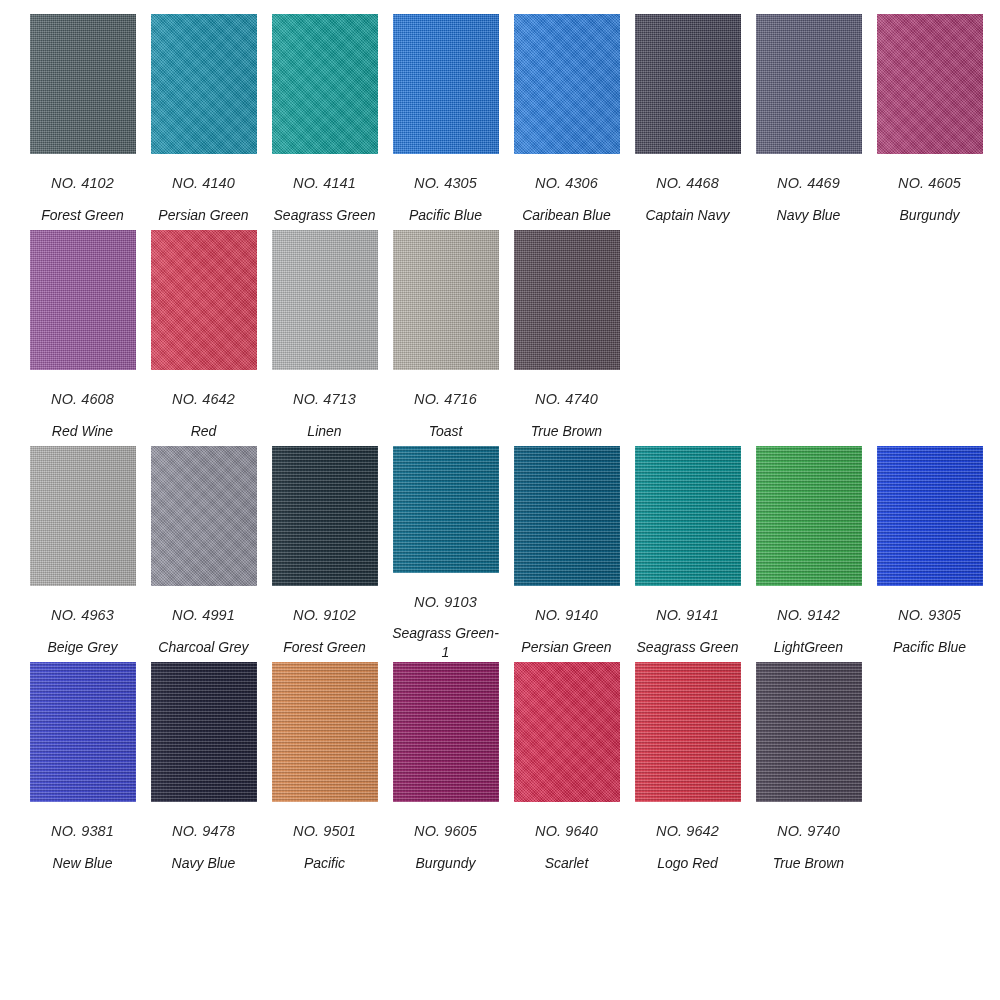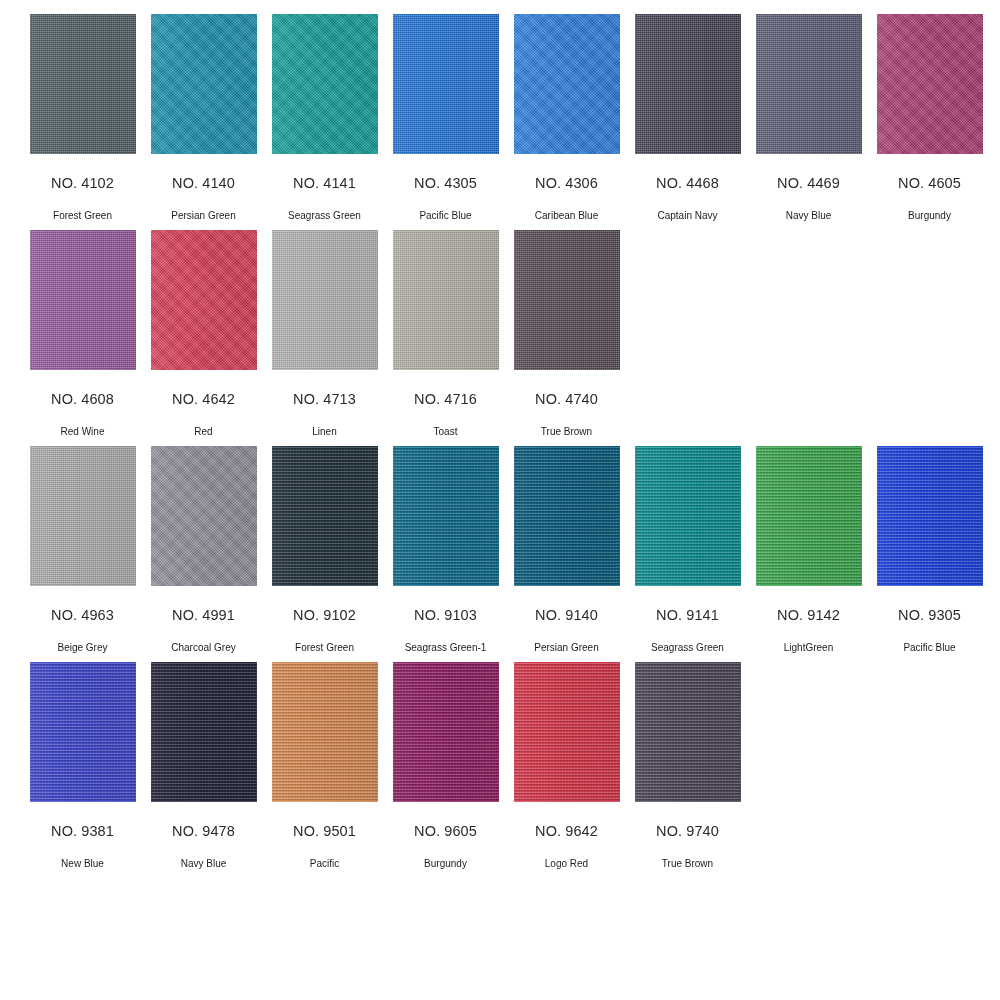--- a/index.html
+++ b/index.html
@@ -23,20 +23,21 @@
     background: #ffffff;
     box-sizing: border-box;
     padding: 14px 0 0 0;
   }
 
   .row {
     display: flex;
     width: 1000px;
     height: 216px;
     box-sizing: border-box;
+    font-style: italic;
   }
 
   .cell {
     width: 121px;
     margin-left: 0;
     box-sizing: border-box;
     display: flex;
     flex-direction: column;
     align-items: center;
   }
@@ -116,21 +117,21 @@
     margin-top: 22px;
     font-size: 14.5px;
     line-height: 1;
     color: #2b2b2b;
     letter-spacing: 0.1px;
     white-space: nowrap;
     text-align: center;
   }
   .name {
     margin-top: 15px;
-    font-size: 10px;
+    font-size: 14px;
     line-height: 19px;
     color: #1c1c1c;
     text-align: center;
     max-width: 112px;
   }
 </style>
 </head>
 <body>
 
 <div id="chart">
@@ -335,20 +336,28 @@
       </div>
       <div class="cell">
         <div class="swatch" style="background-color: rgb(143, 32, 99);">
           <div class="weave rib"></div>
           <div class="sheen"></div>
         </div>
         <div class="code">NO. 9605</div>
         <div class="name">Burgundy</div>
       </div>
       <div class="cell">
+        <div class="swatch" style="background-color: rgb(217, 40, 79);">
+          <div class="weave canvas"></div>
+          <div class="sheen"></div>
+        </div>
+        <div class="code">NO. 9640</div>
+        <div class="name">Scarlet</div>
+      </div>
+      <div class="cell">
         <div class="swatch" style="background-color: rgb(214, 56, 76);">
           <div class="weave rib"></div>
           <div class="sheen"></div>
         </div>
         <div class="code">NO. 9642</div>
         <div class="name">Logo Red</div>
       </div>
       <div class="cell">
         <div class="swatch" style="background-color: rgb(78, 71, 87);">
           <div class="weave rib"></div>

